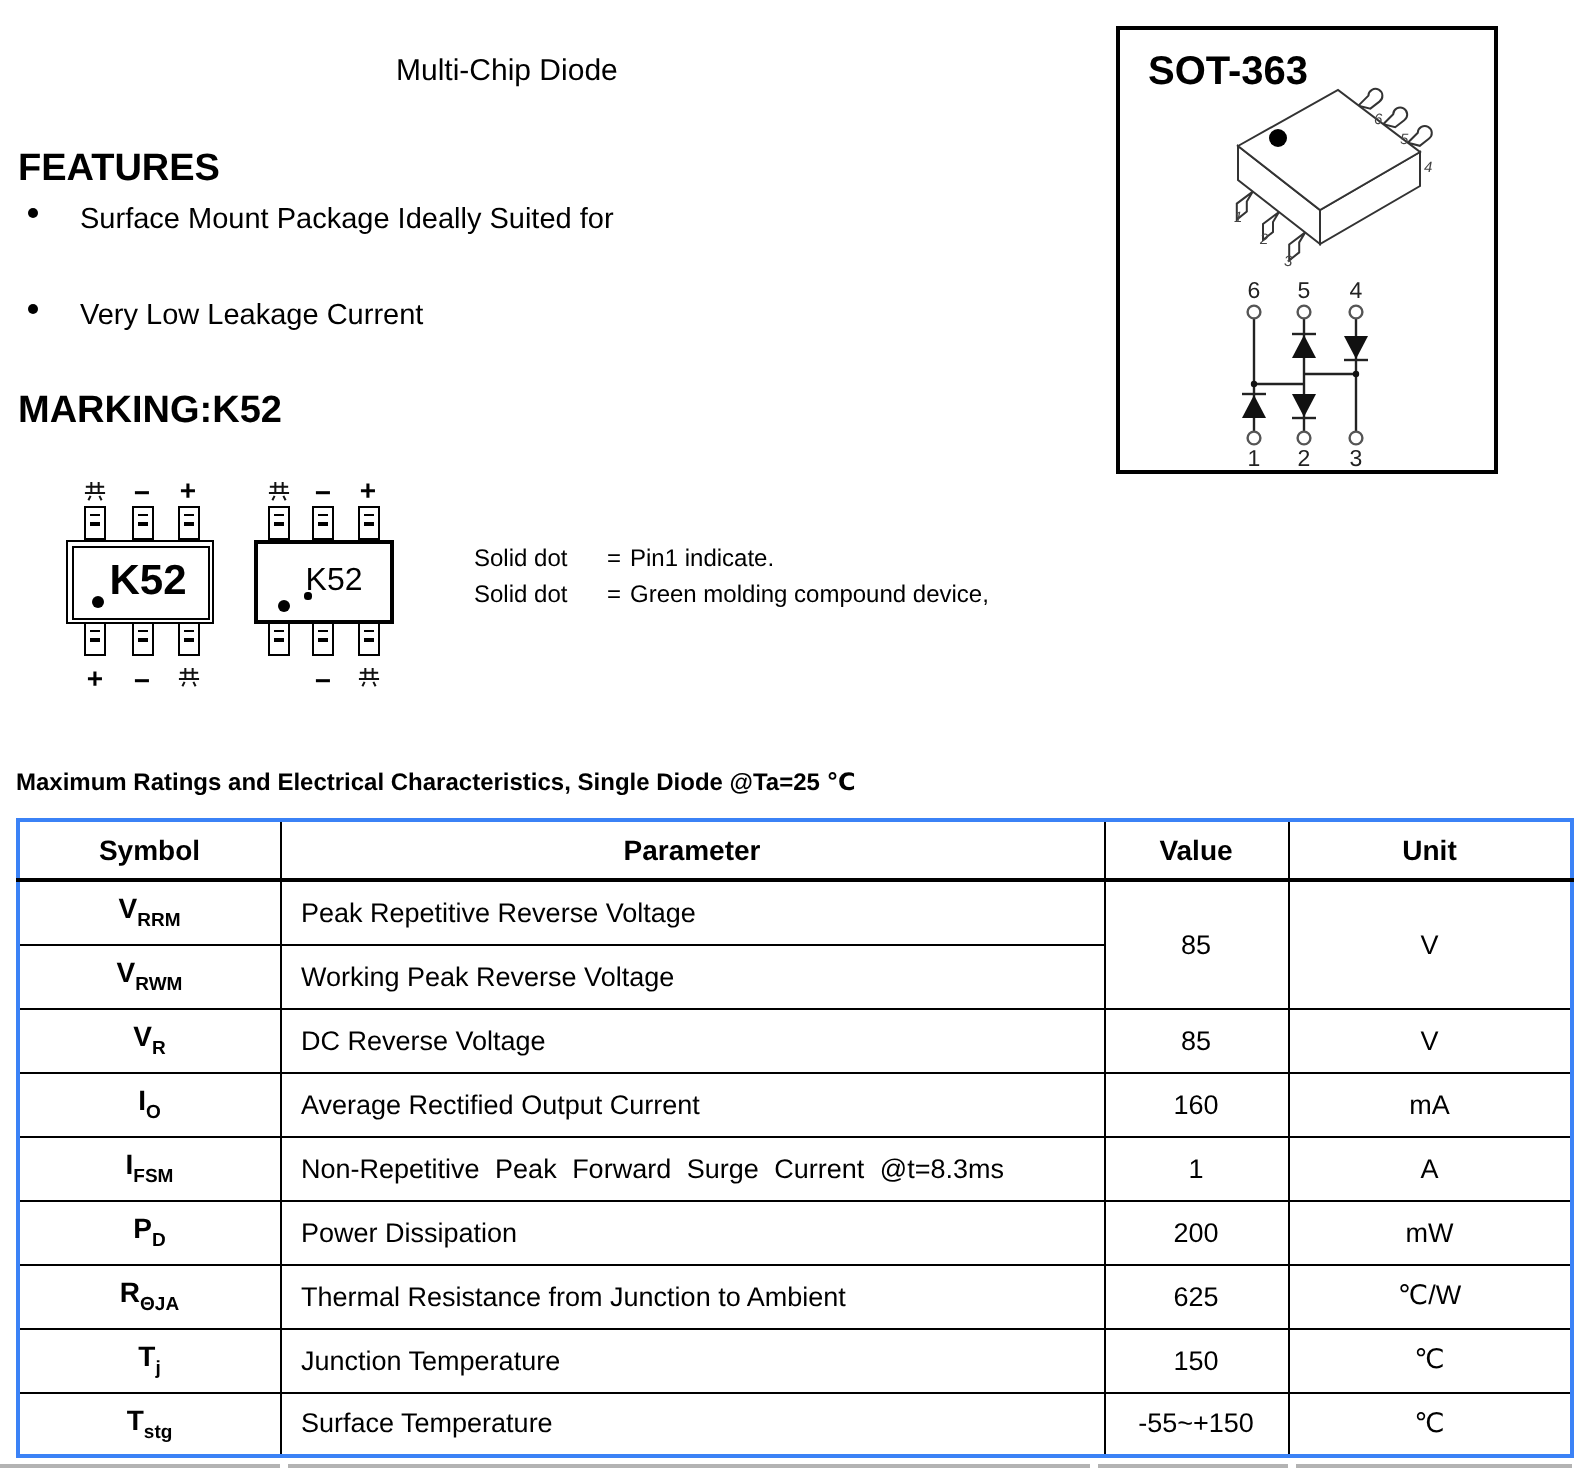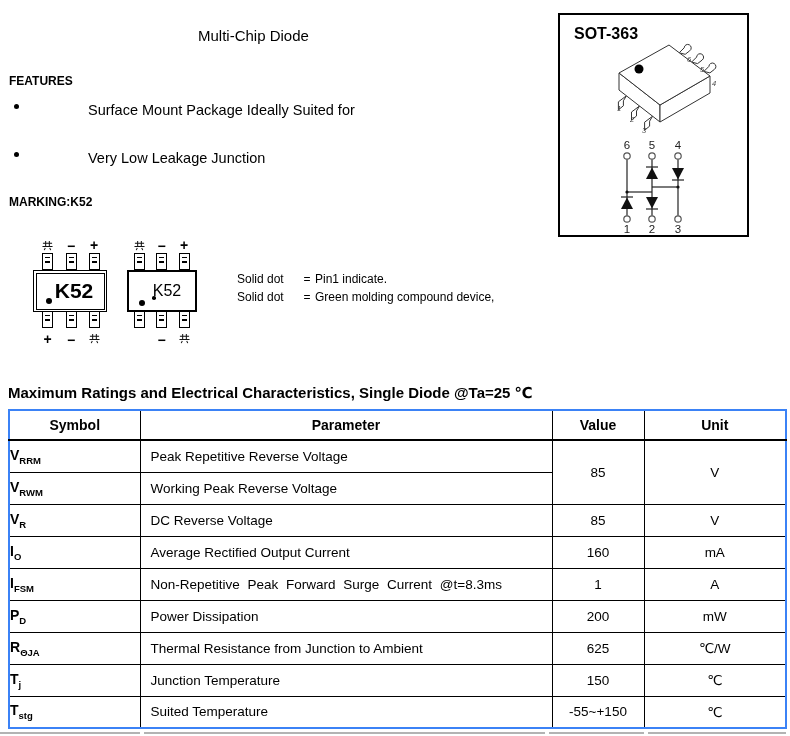--- a/index.html
+++ b/index.html
@@ -2,23 +2,23 @@
 <html><head>
 <meta charset="utf-8">
 <style>
   html,body{margin:0;padding:0;background:#fff;}
   .page{position:relative;width:790px;height:736px;background:#fff;overflow:hidden;
         font-family:"Liberation Sans","DejaVu Sans",sans-serif;color:#000;}
   .abs{position:absolute;}
   
   .part-number{left:46px;top:18px;font-size:25px;font-weight:700;letter-spacing:.5px;}
   .part-subtitle{left:198px;top:27px;font-size:15px;}
-  .sec-heading{font-size:12px;font-weight:700;}
-  
-  .feature-item{position:absolute;left:12px;display:flex;gap:48px;}
+  .sec-heading{font-size:19px;font-weight:700;}
+  
+  .feature-item{position:absolute;left:12px;display:flex;}
   .bullet{width:5px;height:5px;border-radius:50%;background:#000;margin:6px 0 0 2px;flex:0 0 auto;}
   .feature-text{margin-left:21px;font-size:14.5px;line-height:24px;}
   
   .pkg-pin{position:absolute;width:11px;height:17px;border:1.5px solid #000;box-sizing:border-box;}
   .pkg-pin .dash{width:5px;height:1.5px;background:#000;margin:2.8px auto 0;}
   .pkg-label{position:absolute;font-size:14px;font-weight:700;transform:translateX(-50%);line-height:13px;}
   .gong{position:absolute;width:11px;height:12px;}
   .pkg-body{position:absolute;box-sizing:border-box;background:#fff;}
   .body-a{left:33px;top:270px;width:74px;height:42px;border:1.5px solid #000;}
   .body-a .inner{position:absolute;inset:1.5px;border:1px solid #000;}
@@ -29,33 +29,33 @@
          display:flex;align-items:center;justify-content:center;padding-left:10px;box-sizing:border-box;}
   .dot{position:absolute;border-radius:50%;background:#000;}
   
   .legend{left:237px;top:271px;font-size:12px;line-height:17.5px;width:330px;}
   .legend-row{display:flex;}
   .legend-term{width:62px;flex:0 0 auto;}
   .legend-eq{width:16px;text-align:center;flex:0 0 auto;}
   .legend-indent{margin-left:78px;}
   
   .sot-box{left:558px;top:13px;width:191px;height:224px;border:2px solid #000;box-sizing:border-box;}
-  .sot-title{position:absolute;left:14px;top:10px;font-size:16px;font-weight:700;}
+  .sot-title{position:absolute;left:14px;top:10px;font-size:20px;font-weight:700;}
   .sot-svg{position:absolute;left:0;top:0;}
   .sot-svg text{font-family:"Liberation Sans","DejaVu Sans",sans-serif;font-size:11.5px;fill:#222;}
   .sot-svg text.tiny{font-size:7.5px;font-style:italic;fill:#444;}
   
-  .tbl-title{left:8px;top:384px;font-size:15px;font-weight:700;}
+  .tbl-title{left:8px;top:384px;font-size:12px;font-weight:700;}
   table.ratings{position:absolute;left:8px;top:409px;width:777px;border-collapse:collapse;
                 table-layout:fixed;border:2px solid #3b82f6;}
   .ratings th,.ratings td{border:1px solid #000;padding:0;}
   .ratings th{font-size:14px;font-weight:700;border-bottom-width:2px;}
   .ratings thead tr{height:30px;}
   .ratings tbody tr{height:32px;}
-  td.sym{text-align:left;font-weight:700;font-size:14px;}
+  td.sym{text-align:center;font-weight:700;font-size:14px;}
   td.sym sub{font-size:9.5px;font-weight:700;}
   td.param{text-align:left;padding-left:10px;font-size:13.5px;}
   td.param.wide{word-spacing:4px;}
   td.val,td.unit{text-align:center;font-size:13.5px;}
   
   .bottom-seg{position:absolute;top:732px;height:2px;background:#b3b3b3;}
 </style>
 </head>
 <body>
 
@@ -66,21 +66,21 @@
   <div class="abs sec-heading" style="left:9px;top:74px;">FEATURES</div>
   <div class="feature-item" style="top:98px;">
     <span class="bullet"></span>
     <div class="feature-text">
       <div>Surface Mount Package Ideally Suited for</div>
     </div>
   </div>
   <div class="feature-item" style="top:146px;">
     <span class="bullet"></span>
     <div class="feature-text">
-      <div>Very Low Leakage Junction</div>
+      <div>Very Low Leakage Current</div>
     </div>
   </div>
 
   <div class="abs sec-heading" style="left:9px;top:195px;">MARKING:K52</div>
 
   <div>
     <svg class="gong" style="left:42px;top:240px;" viewBox="0 0 12 13">
       <path d="M4 1 V7 M8 1 V7 M1 3.6 H11 M0.5 7 H11.5 M3.6 8.6 L2.4 11 M8.4 8.6 L9.6 11" stroke="#111" stroke-width="1.1" fill="none"></path>
     </svg>
     <span class="pkg-label" style="left:71px;top:240px;">−</span>
@@ -299,21 +299,21 @@
         <td class="unit">℃/W</td>
       </tr>
       <tr>
         <td class="sym"><span>T</span><sub>j</sub></td>
         <td class="param">Junction Temperature</td>
         <td class="val">150</td>
         <td class="unit">℃</td>
       </tr>
       <tr>
         <td class="sym"><span>T</span><sub>stg</sub></td>
-        <td class="param">Suited Temperature</td>
+        <td class="param">Surface Temperature</td>
         <td class="val">-55~+150</td>
         <td class="unit">℃</td>
       </tr>
     </tbody>
   </table>
 
   <div class="bottom-seg" style="left:0;width:140px;"></div>
   <div class="bottom-seg" style="left:144px;width:401px;"></div>
   <div class="bottom-seg" style="left:549px;width:95px;"></div>
   <div class="bottom-seg" style="left:648px;width:138px;"></div>

